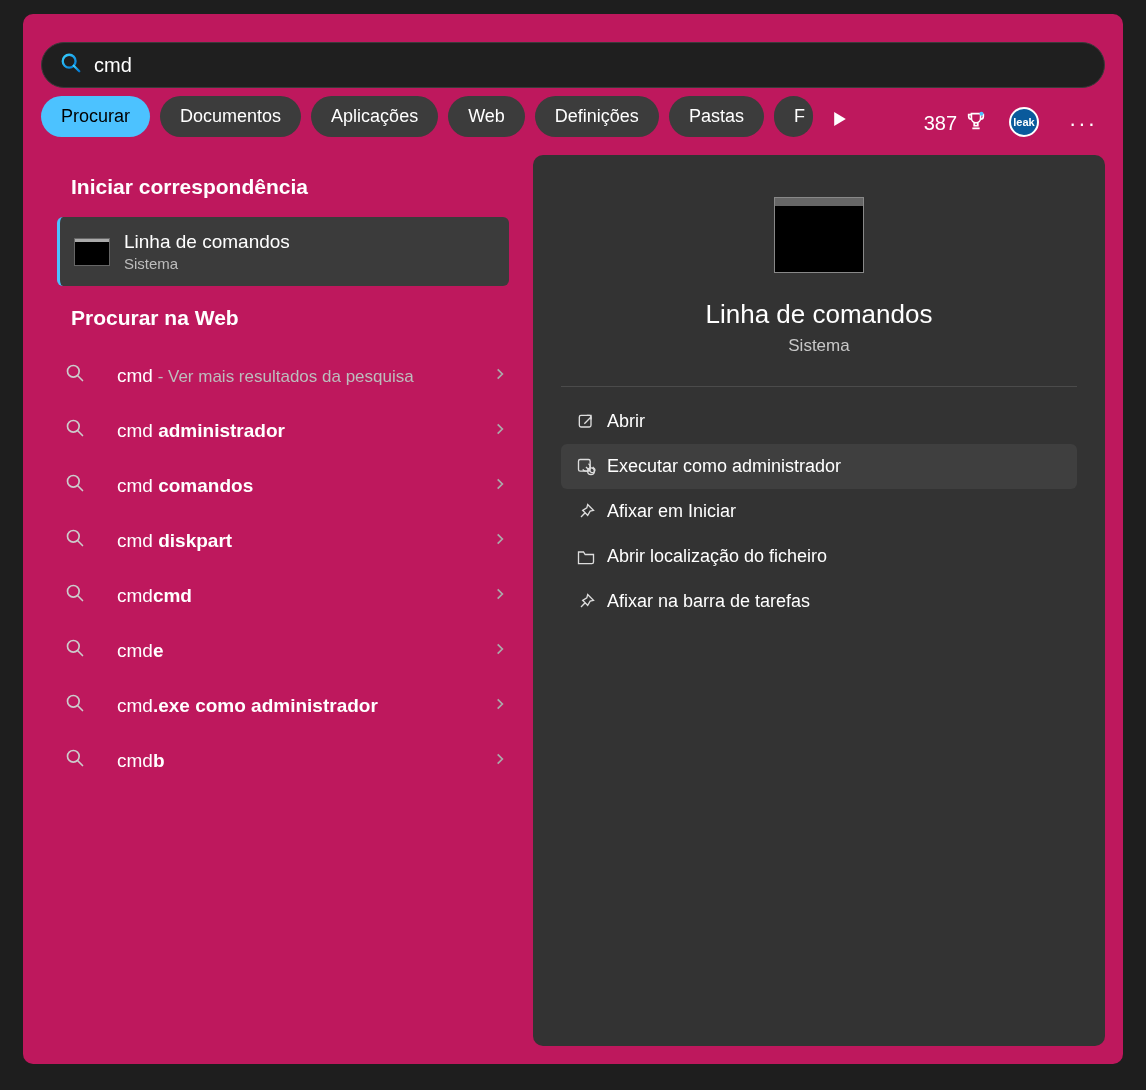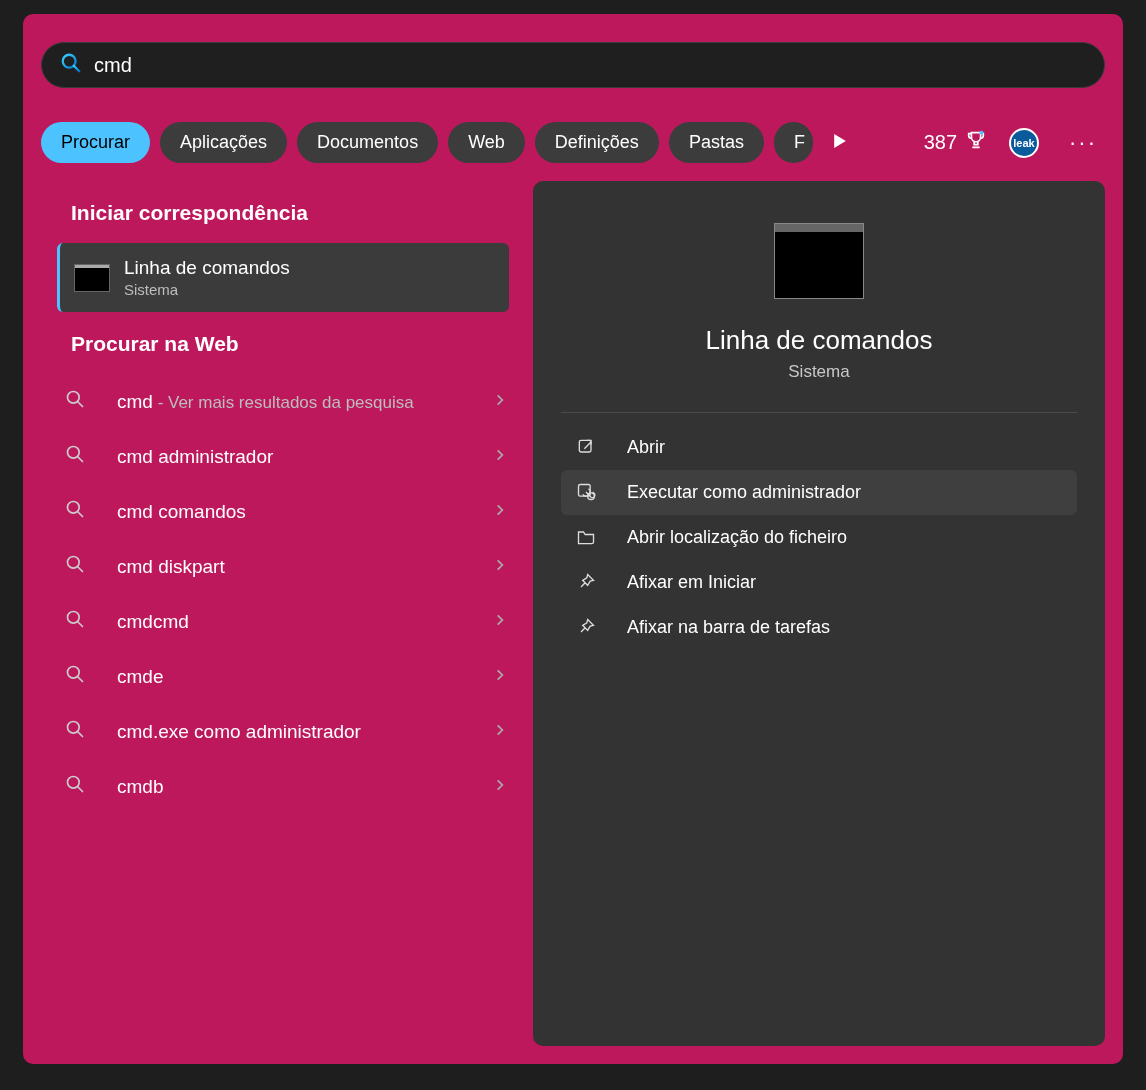--- a/index.html
+++ b/index.html
@@ -38,23 +38,23 @@
     border: none;
     outline: none;
     color: #fff;
     font-size: 20px;
     font-weight: 400;
     width: 100%;
   }
   
   .filters {
     display: flex;
-    align-items: center;
+    align-items: flex-end;
     gap: 10px;
-    margin: 34px 18px 0 18px;
+    margin: 8px 18px 0 18px;
     position: relative;
   }
   .pill {
     background: #3c3c3c;
     color: #fff;
     border-radius: 22px;
     padding: 10px 20px;
     font-size: 18px;
     cursor: pointer;
     white-space: nowrap;
@@ -122,37 +122,37 @@
   .web-list { margin-top:4px; }
   .web-item {
     display:flex; align-items:center; justify-content:space-between;
     padding: 15px 18px 15px 8px;
     cursor:pointer;
     border-radius:4px;
   }
   .web-left { display:flex; align-items:center; gap:32px; font-size:19px;}
   .web-left .qicon svg { width:20px; height:20px; stroke:#ccc; }
   .prefix { font-weight:400; }
-  .bold { font-weight:400; }
+  .bold { font-weight:700; }
   .hint { color:#bdbdbd; font-size:17px; font-weight:400;}
   .chev svg { width:14px; height:14px; stroke:#aaa; }
   
   .app-icon {
     width:90px; height:76px; background:#000;
     border:1px solid #888; margin-top:14px; position:relative;
   }
   .app-icon::before {
     content:""; position:absolute; top:0;left:0;right:0;height:8px;background:#666;
   }
   .app-title { font-size:26px; margin-top:26px; }
   .app-sub { font-size:17px; color:#c8c8c8; margin-top:6px;}
   .divider { width:100%; height:1px; background:#4b4b4b; margin:30px 0 12px 0;}
   .actions { width:100%; }
   .action {
-    display:flex; align-items:flex-start; gap:30px;
+    display:flex; align-items:flex-end; gap:10px;
     padding:12px 14px; border-radius:6px;
     font-size:18px; cursor:pointer;
   }
   .action.selected { background:#3f3f3f; }
   .aicon { width:22px; display:flex; justify-content:center;}
   .aicon svg { width:20px; height:20px; stroke:#ddd; fill:none; stroke-width:1.6;}
 </style>
 </head>
 <body>
 
@@ -170,22 +170,22 @@
           <circle cx="10" cy="10" r="7" fill="none" stroke="url(#g)" stroke-width="2.5"></circle>
           <line x1="15" y1="15" x2="21" y2="21" stroke="url(#g)" stroke-width="2.5" stroke-linecap="round"></line>
         </svg>
     </span>
     <input class="search-input" type="text" value="cmd" style="">
   </div>
 
   <div class="filters">
     <div id="pills" style="display: flex; gap: 10px;">
         <div class="pill active">Procurar</div>
+        <div class="pill">Documentos</div>
         <div class="pill">Aplicações</div>
-        <div class="pill">Documentos</div>
         <div class="pill">Web</div>
         <div class="pill">Definições</div>
         <div class="pill">Pastas</div>
         <div class="pill trunc">F</div>
       </div>
     <span class="play-btn">
       <svg width="14" height="14" viewBox="0 0 10 12">
           <path d="M0 0 L10 6 L0 12 Z" fill="#fff"></path>
         </svg>
     </span>
@@ -341,32 +341,32 @@
                 <path d="M13 9h6v6" opacity="0"></path>
                 <path d="M15 8a5 5 0 11-7 7"></path>
                 <circle cx="18" cy="17" r="4"></circle>
               </svg>
             </span>
             <span>Executar como administrador</span>
           </div>
           <div class="action">
             <span class="aicon">
               <svg viewBox="0 0 24 24">
+                <path d="M14 3l7 7-4 1-3 5-3-3-5 5 5-5-3-3 5-3z"></path>
+              </svg>
+            </span>
+            <span>Afixar em Iniciar</span>
+          </div>
+          <div class="action">
+            <span class="aicon">
+              <svg viewBox="0 0 24 24">
                 <path d="M3 6h6l2 3h10v9a2 2 0 01-2 2H3z"></path>
               </svg>
             </span>
             <span>Abrir localização do ficheiro</span>
-          </div>
-          <div class="action">
-            <span class="aicon">
-              <svg viewBox="0 0 24 24">
-                <path d="M14 3l7 7-4 1-3 5-3-3-5 5 5-5-3-3 5-3z"></path>
-              </svg>
-            </span>
-            <span>Afixar em Iniciar</span>
           </div>
           <div class="action">
             <span class="aicon">
               <svg viewBox="0 0 24 24">
                 <path d="M14 3l7 7-4 1-3 5-3-3-5 5 5-5-3-3 5-3z"></path>
               </svg>
             </span>
             <span>Afixar na barra de tarefas</span>
           </div>
         </div>

